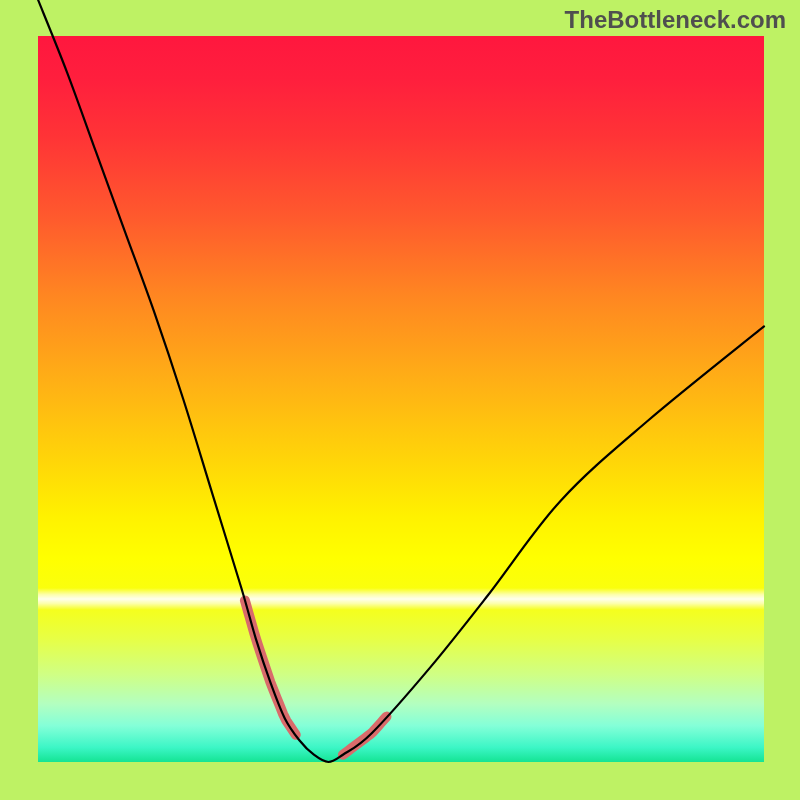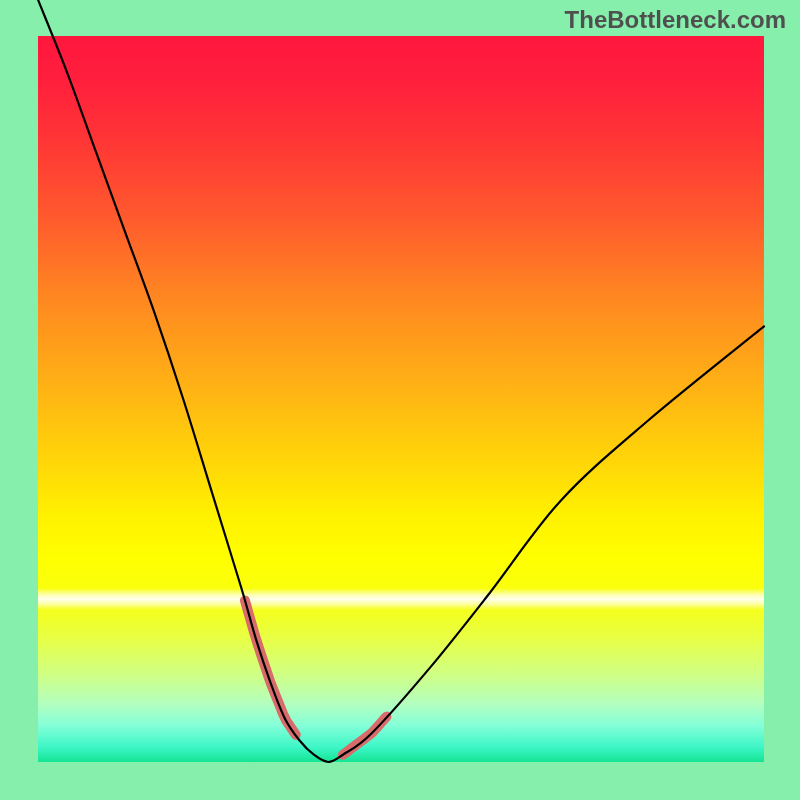--- a/index.html
+++ b/index.html
@@ -1,16 +1,16 @@
 <!DOCTYPE html>
 <html><head>
 <meta charset="utf-8">
 <style>
   html,body{margin:0;padding:0;width:800px;height:800px;overflow:hidden;background:#000}
-  .root{position:relative;width:800px;height:800px;background:#86efac}
+  .root{position:relative;width:800px;height:800px;background:#bef264}
   .plot{position:absolute;left:38px;top:36px;width:726px;height:726px;
         background:linear-gradient(to bottom,
           #ff173e 0%, #ff1f3d 6%, #ff3436 14%, #ff5a2d 25%,
           #ff8721 36%, #ffb115 48%, #ffd409 58%, #fff100 66%,
           #ffff00 72%, #f8ff13 78%, #e7ff45 83%, #cfff85 88%,
           #b3ffc0 92%, #84ffd8 95%, #3cf6c6 98%, #14e493 100%)}
   .white-band{position:absolute;left:0;right:0;height:22px;top:552px;
         background:linear-gradient(to bottom,
           rgba(255,255,255,0) 0%,
           rgba(255,255,255,0.65) 30%,

